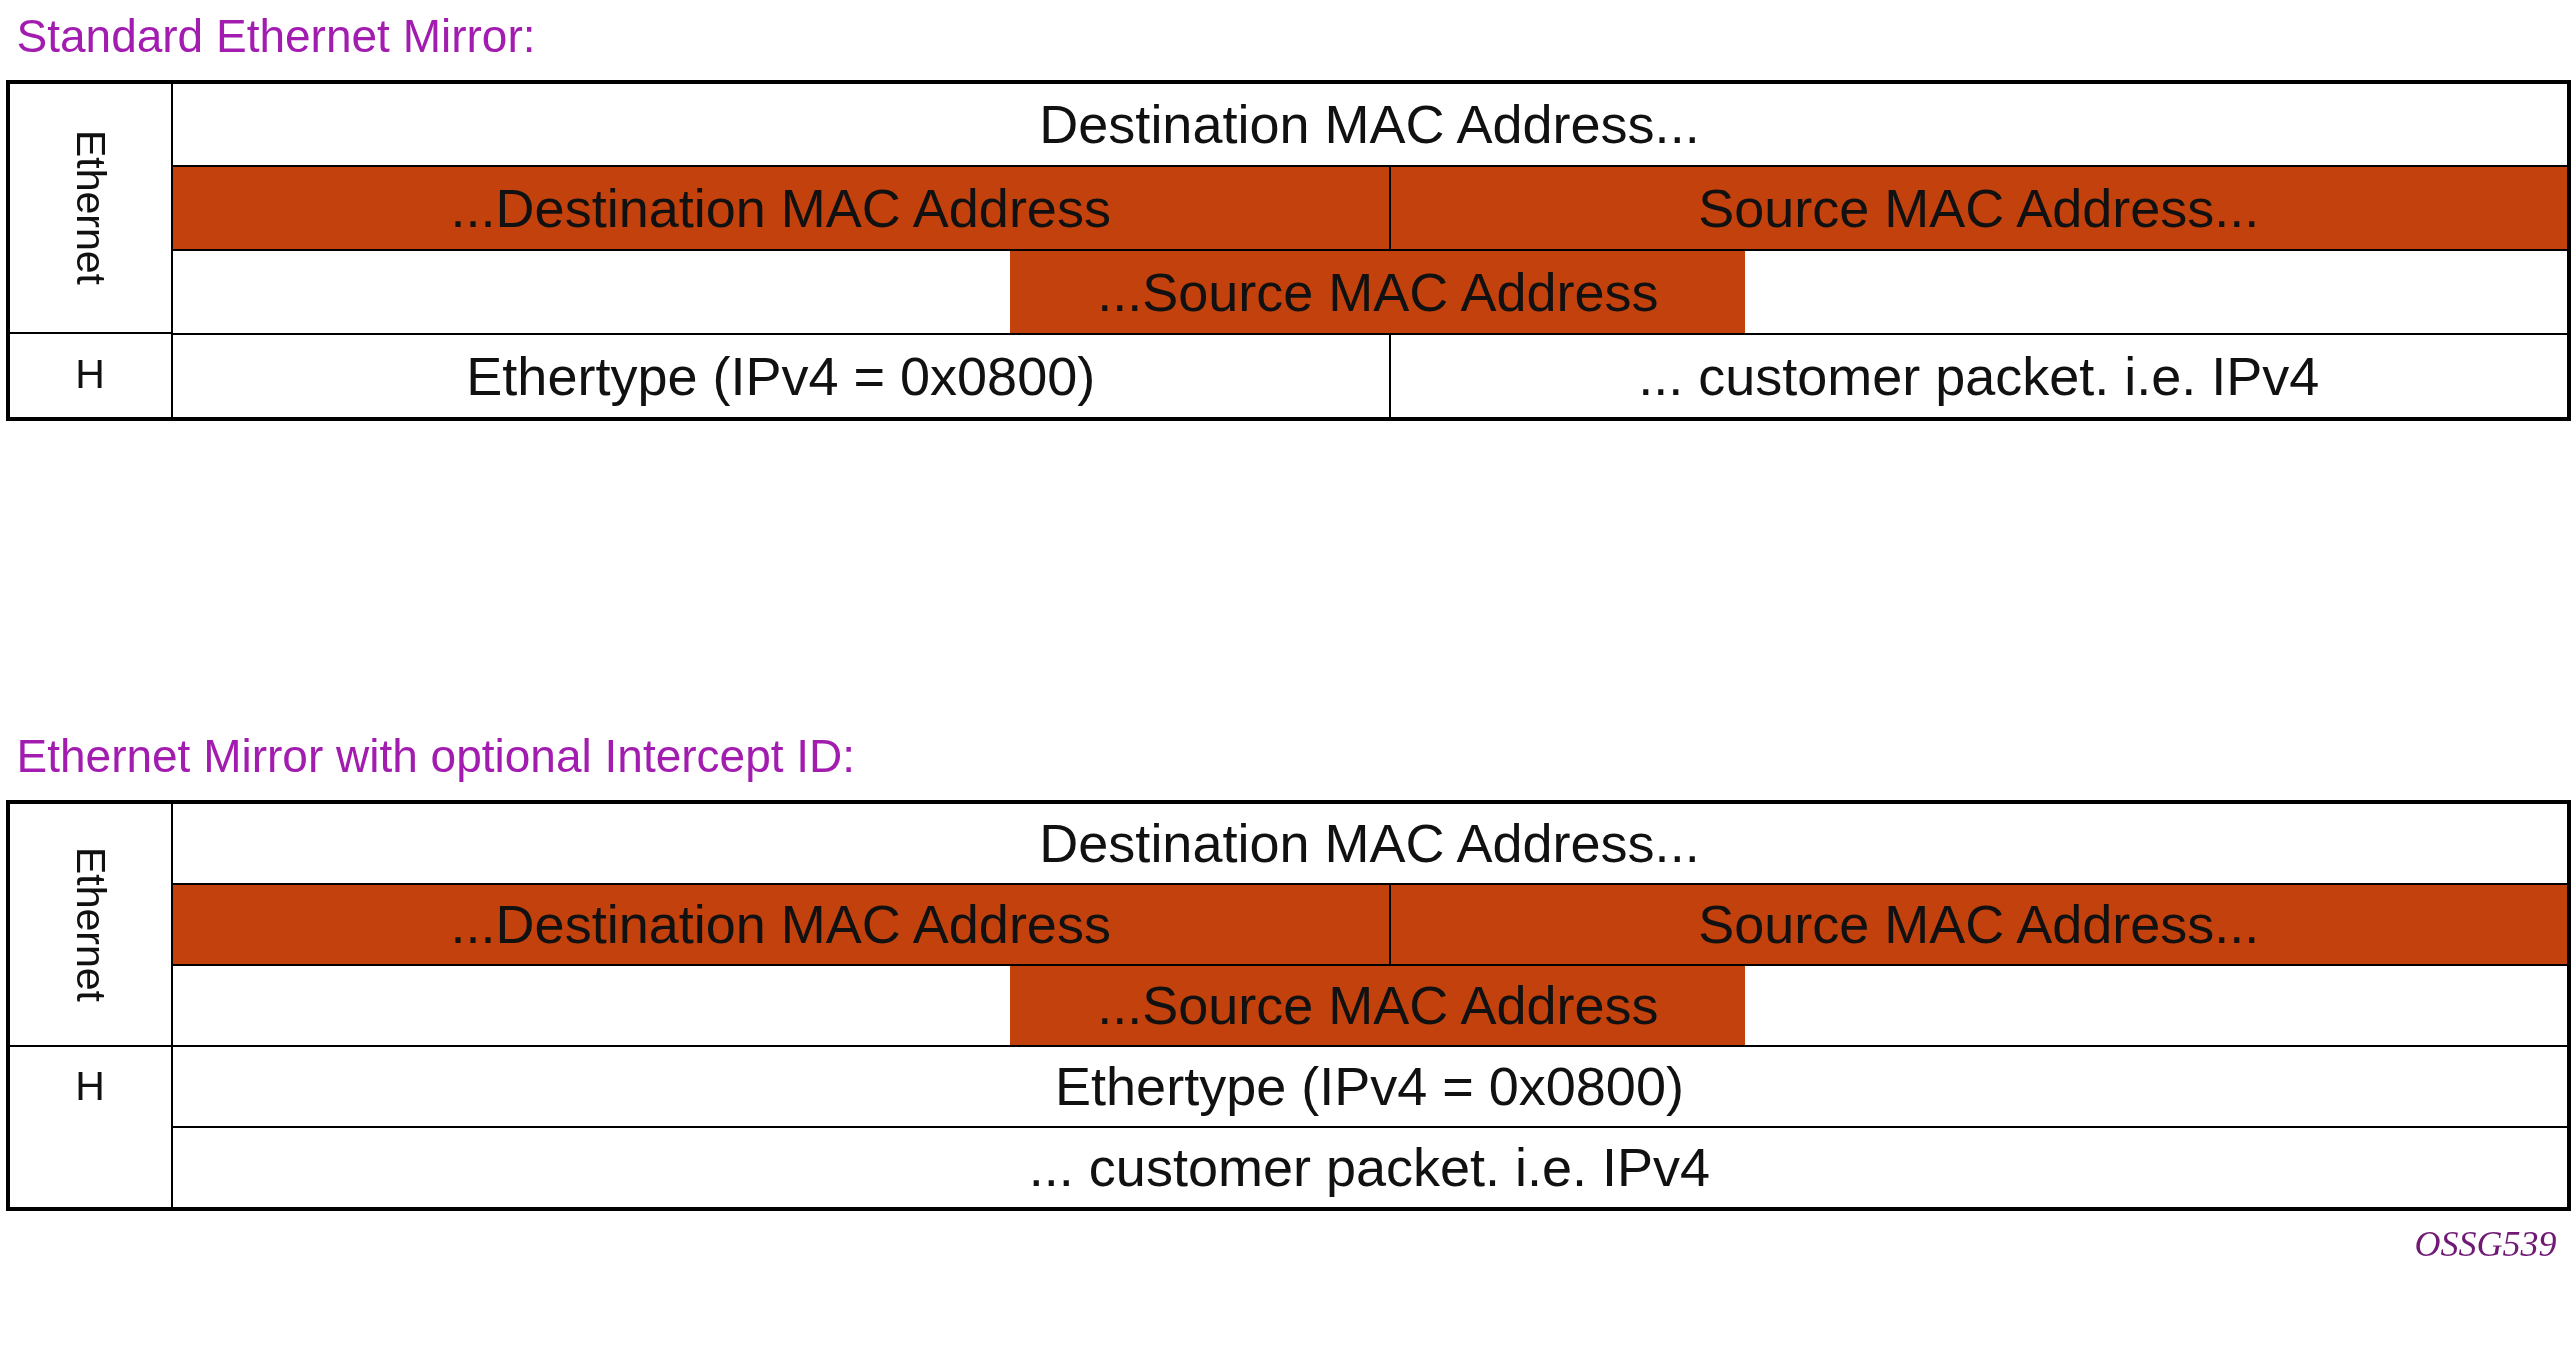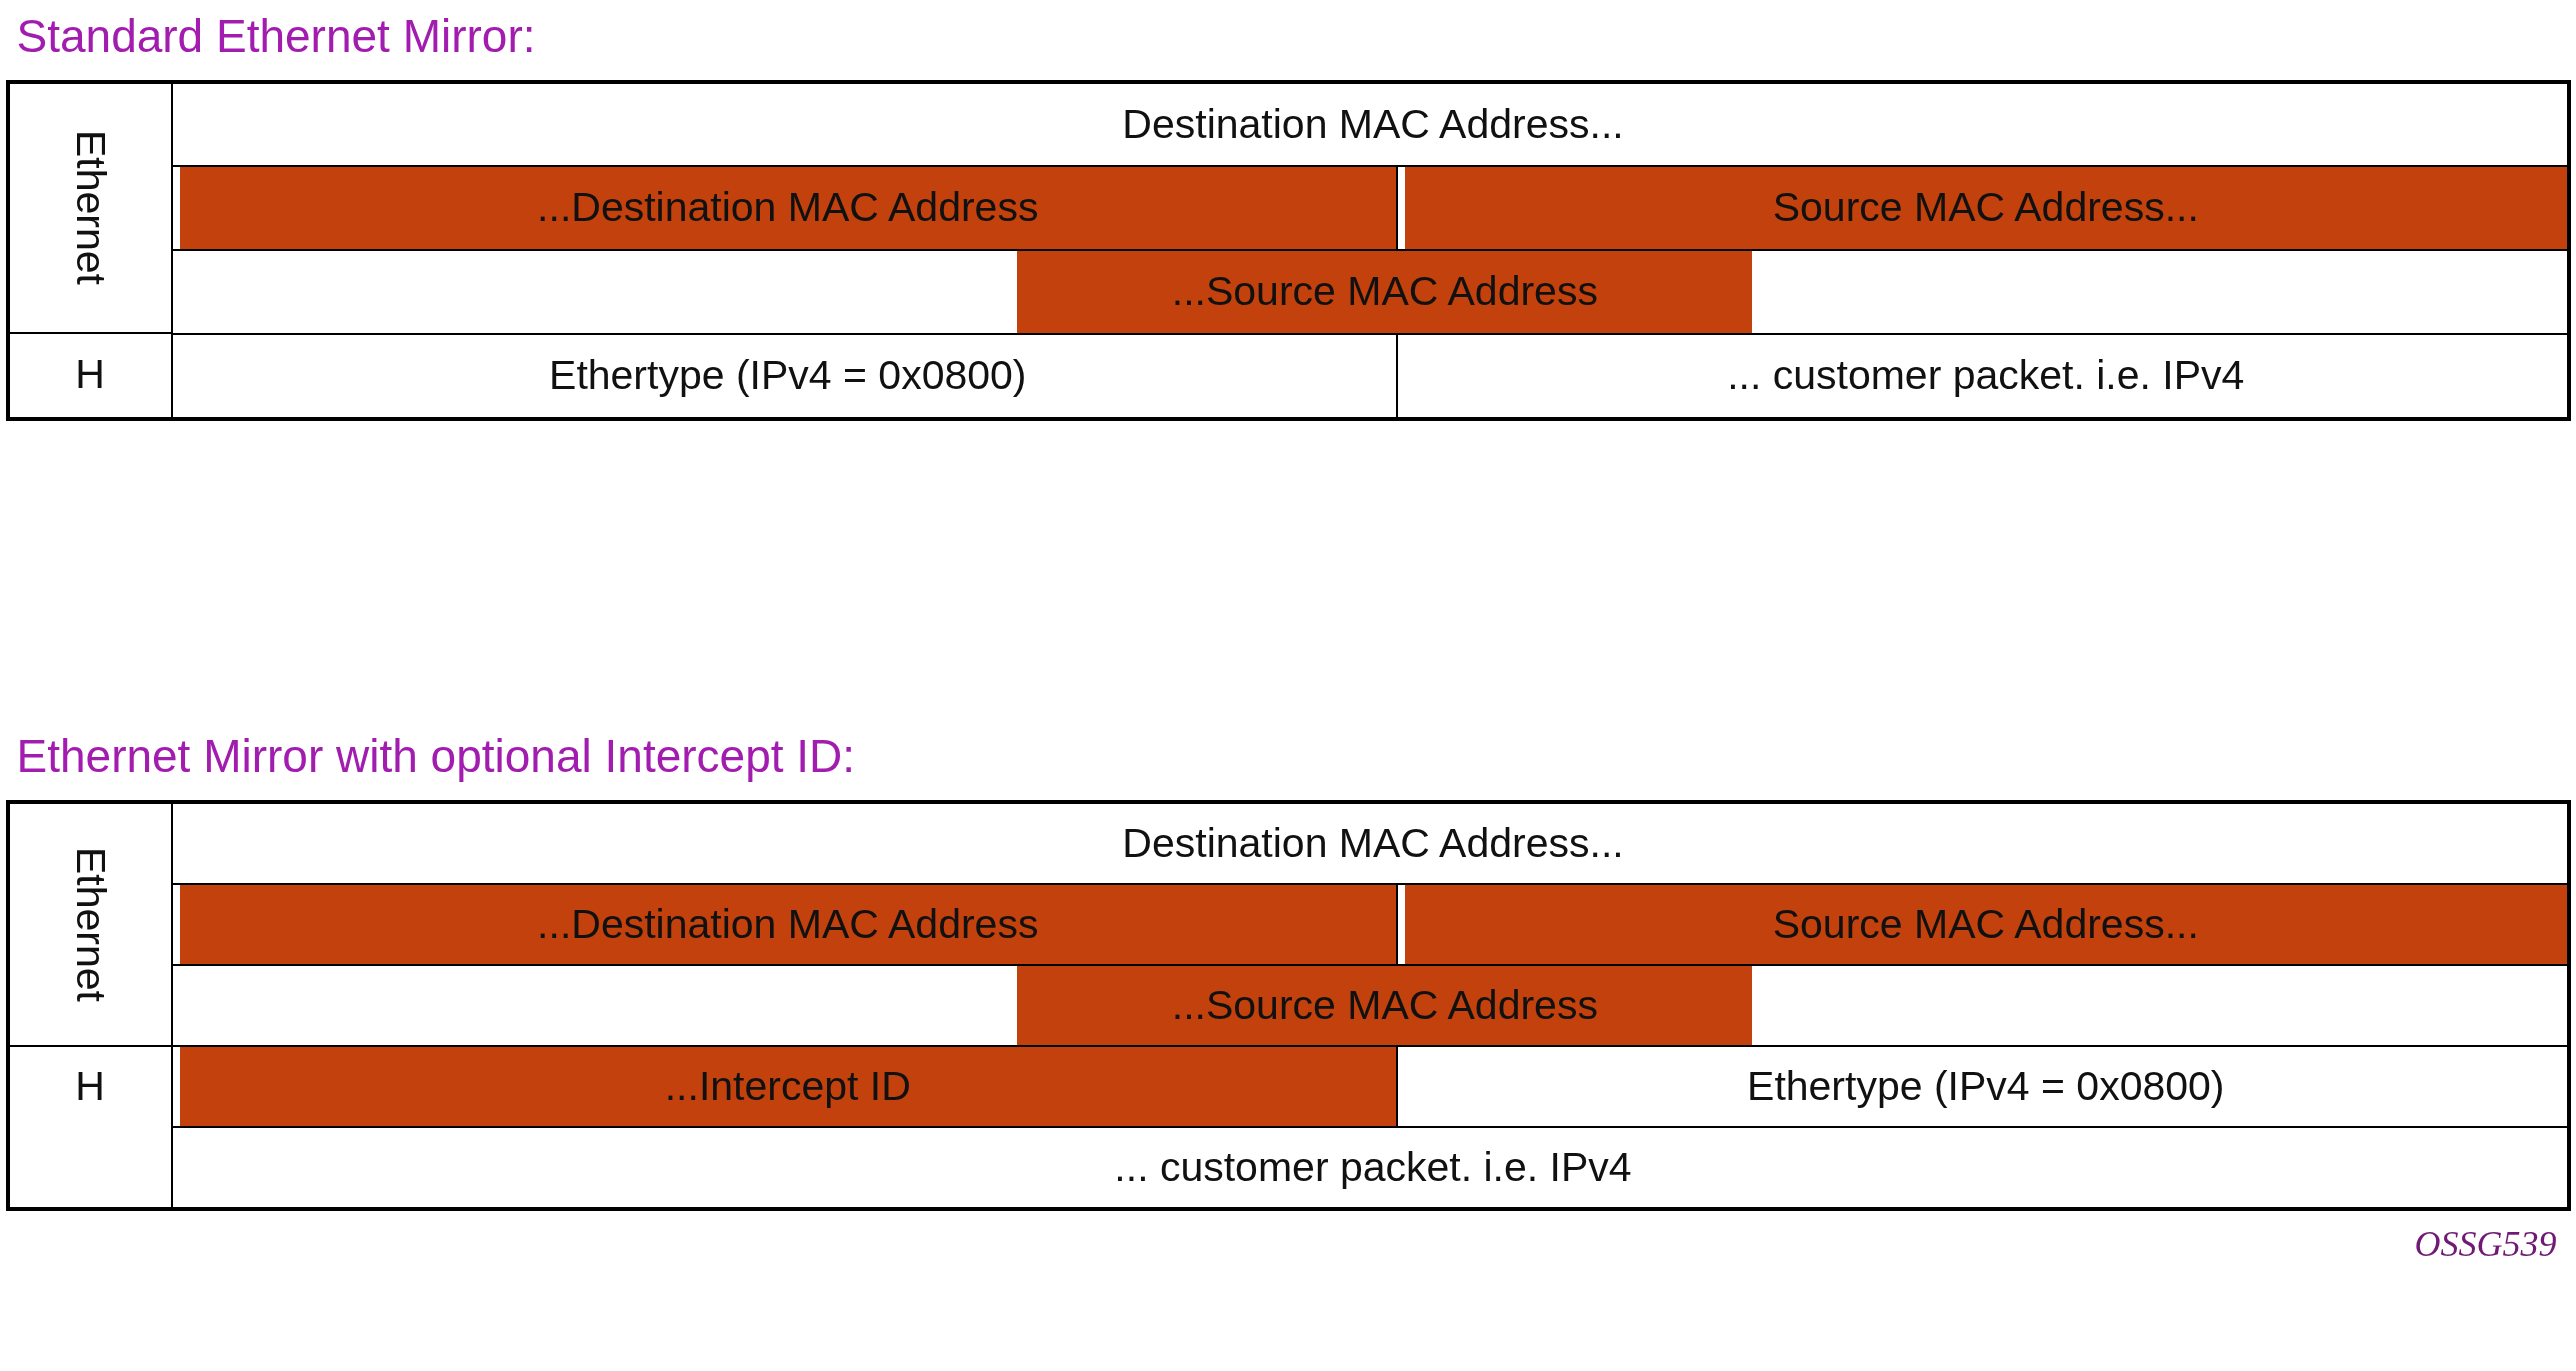--- a/index.html
+++ b/index.html
@@ -41,24 +41,23 @@
     display: flex;
     flex-direction: column;
   }
 
   .prow { display: flex; width: 100%; }
 
   .cell {
     display: flex;
     align-items: center;
     justify-content: center;
-    font-size: 41px;
+    font-size: 54px;
     white-space: nowrap;
     overflow: hidden;
-    margin-left: 7px;
   }
   .gray { background: #c2410c; }
   .topline { border-top: 2.4px solid #000000; }
   .rightline { border-right: 2.4px solid #000000; }
 
   .full { width: 100%; }
   .left-half { width: 50.9%; }
   .right-half { flex: 1 1 auto; }
   .spacer-l { width: 35%; }
   .mid { width: 30.7%; }
@@ -154,21 +153,20 @@
         <div class="prow rown topline">
           <div class="cell gray left-half rightline">...Destination MAC Address</div>
           <div class="cell gray right-half">Source MAC Address...</div>
         </div>
         <div class="prow rown topline">
           <div class="spacer-l"></div>
           <div class="cell gray mid">...Source MAC Address</div>
           <div class="spacer-r"></div>
         </div>
         <div class="prow rown topline">
-          <div class="cell gray left-half rightline">...Intercept ID</div>
           <div class="cell right-half">Ethertype (IPv4 = 0x0800)</div>
         </div>
         <div class="prow rown topline">
           <div class="cell full">... customer packet. i.e. IPv4</div>
         </div>
       </div>
     </div>
   </div>
 
   <div class="footer">OSSG539</div>

